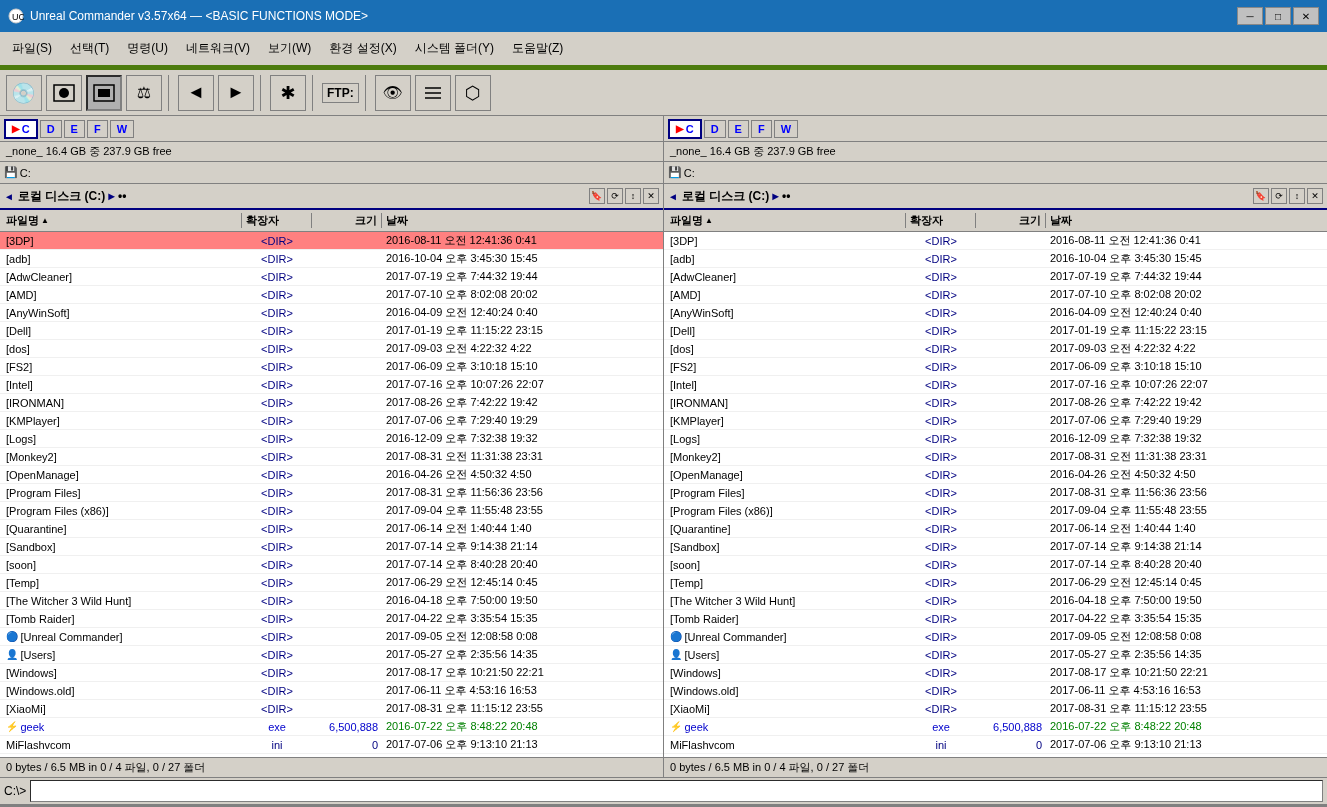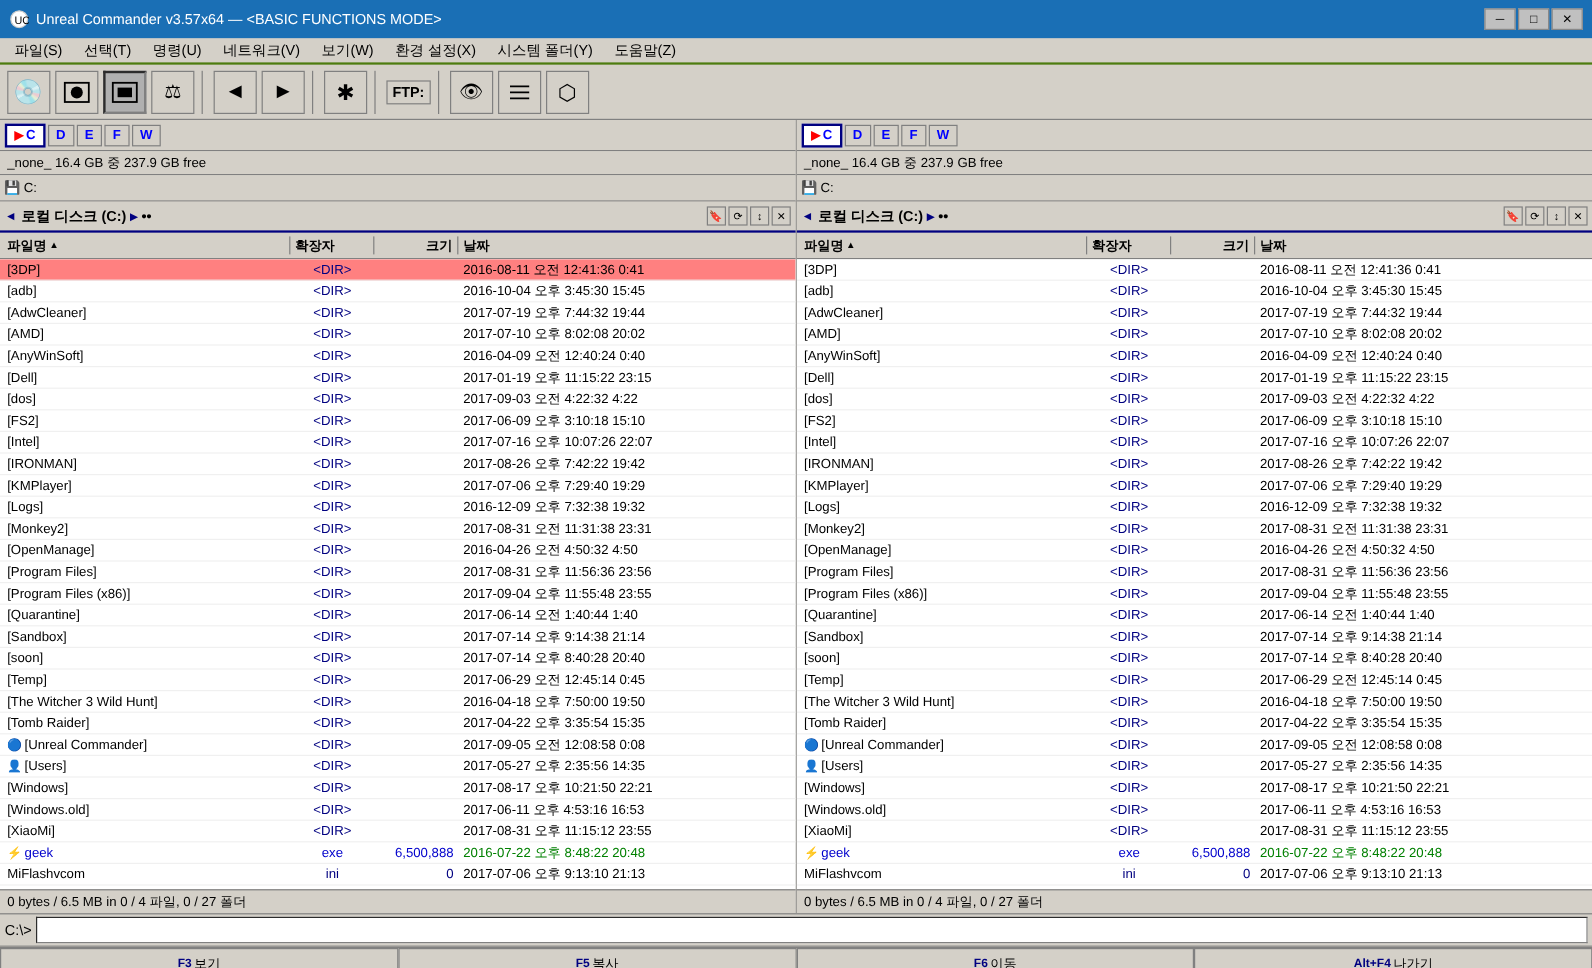--- a/index.html
+++ b/index.html
@@ -6,21 +6,21 @@
     body { font-family: 'Malgun Gothic', 'MS Gothic', sans-serif; font-size: 12px; background: #d4d0c8; color: #000; overflow: hidden; width: 1327px; height: 807px; }
 
     
     #titlebar { background: #1a6fb5; color: #fff; height: 22px; display: flex; align-items: center; padding: 16px 8px; font-size: 12px; justify-content: space-between; }
     #titlebar .title-left { display: flex; align-items: center; gap: 6px; }
     #titlebar .win-controls { display: flex; gap: 2px; }
     #titlebar .win-btn { width: 26px; height: 18px; background: #c0c0c0; border: 1px solid #888; cursor: pointer; display: flex; align-items: center; justify-content: center; font-size: 10px; color: #000; }
     #titlebar .win-btn.close { background: #c0c0c0; }
 
     
-    #menubar { background: #d4d0c8; border-bottom: 2px solid #4d7c0f; height: 22px; display: flex; align-items: center; padding: 0 4px; gap: 2px; }
+    #menubar { background: #d4d0c8; border-bottom: 5px solid #4d7c0f; height: 38px; display: flex; align-items: center; padding: 0 4px; gap: 2px; }
     .menu-item { padding: 2px 8px; cursor: pointer; font-size: 12px; }
 
     
     #toolbar { background: #d4d0c8; border-bottom: 1px solid #808080; height: 46px; display: flex; align-items: center; padding: 4px 6px; gap: 4px; }
     .toolbar-btn { width: 36px; height: 36px; background: #d4d0c8; border: 1px solid #808080; cursor: pointer; display: flex; align-items: center; justify-content: center; font-size: 18px; }
     .toolbar-btn.active { background: #b0b0b0; border: 2px inset #808080; }
     .toolbar-sep { width: 4px; height: 36px; border-left: 1px solid #808080; margin: 0 2px; }
     .ftp-label { font-size: 12px; font-weight: bold; padding: 2px 4px; border: 1px solid #808080; cursor: pointer; }
     .drive-btn { padding: 2px 6px; border: 1px solid #808080; background: #d4d0c8; cursor: pointer; font-size: 11px; font-weight: bold; display: flex; align-items: center; gap: 2px; }
     .drive-btn.active { background: #fff; border: 2px solid #000080; }

